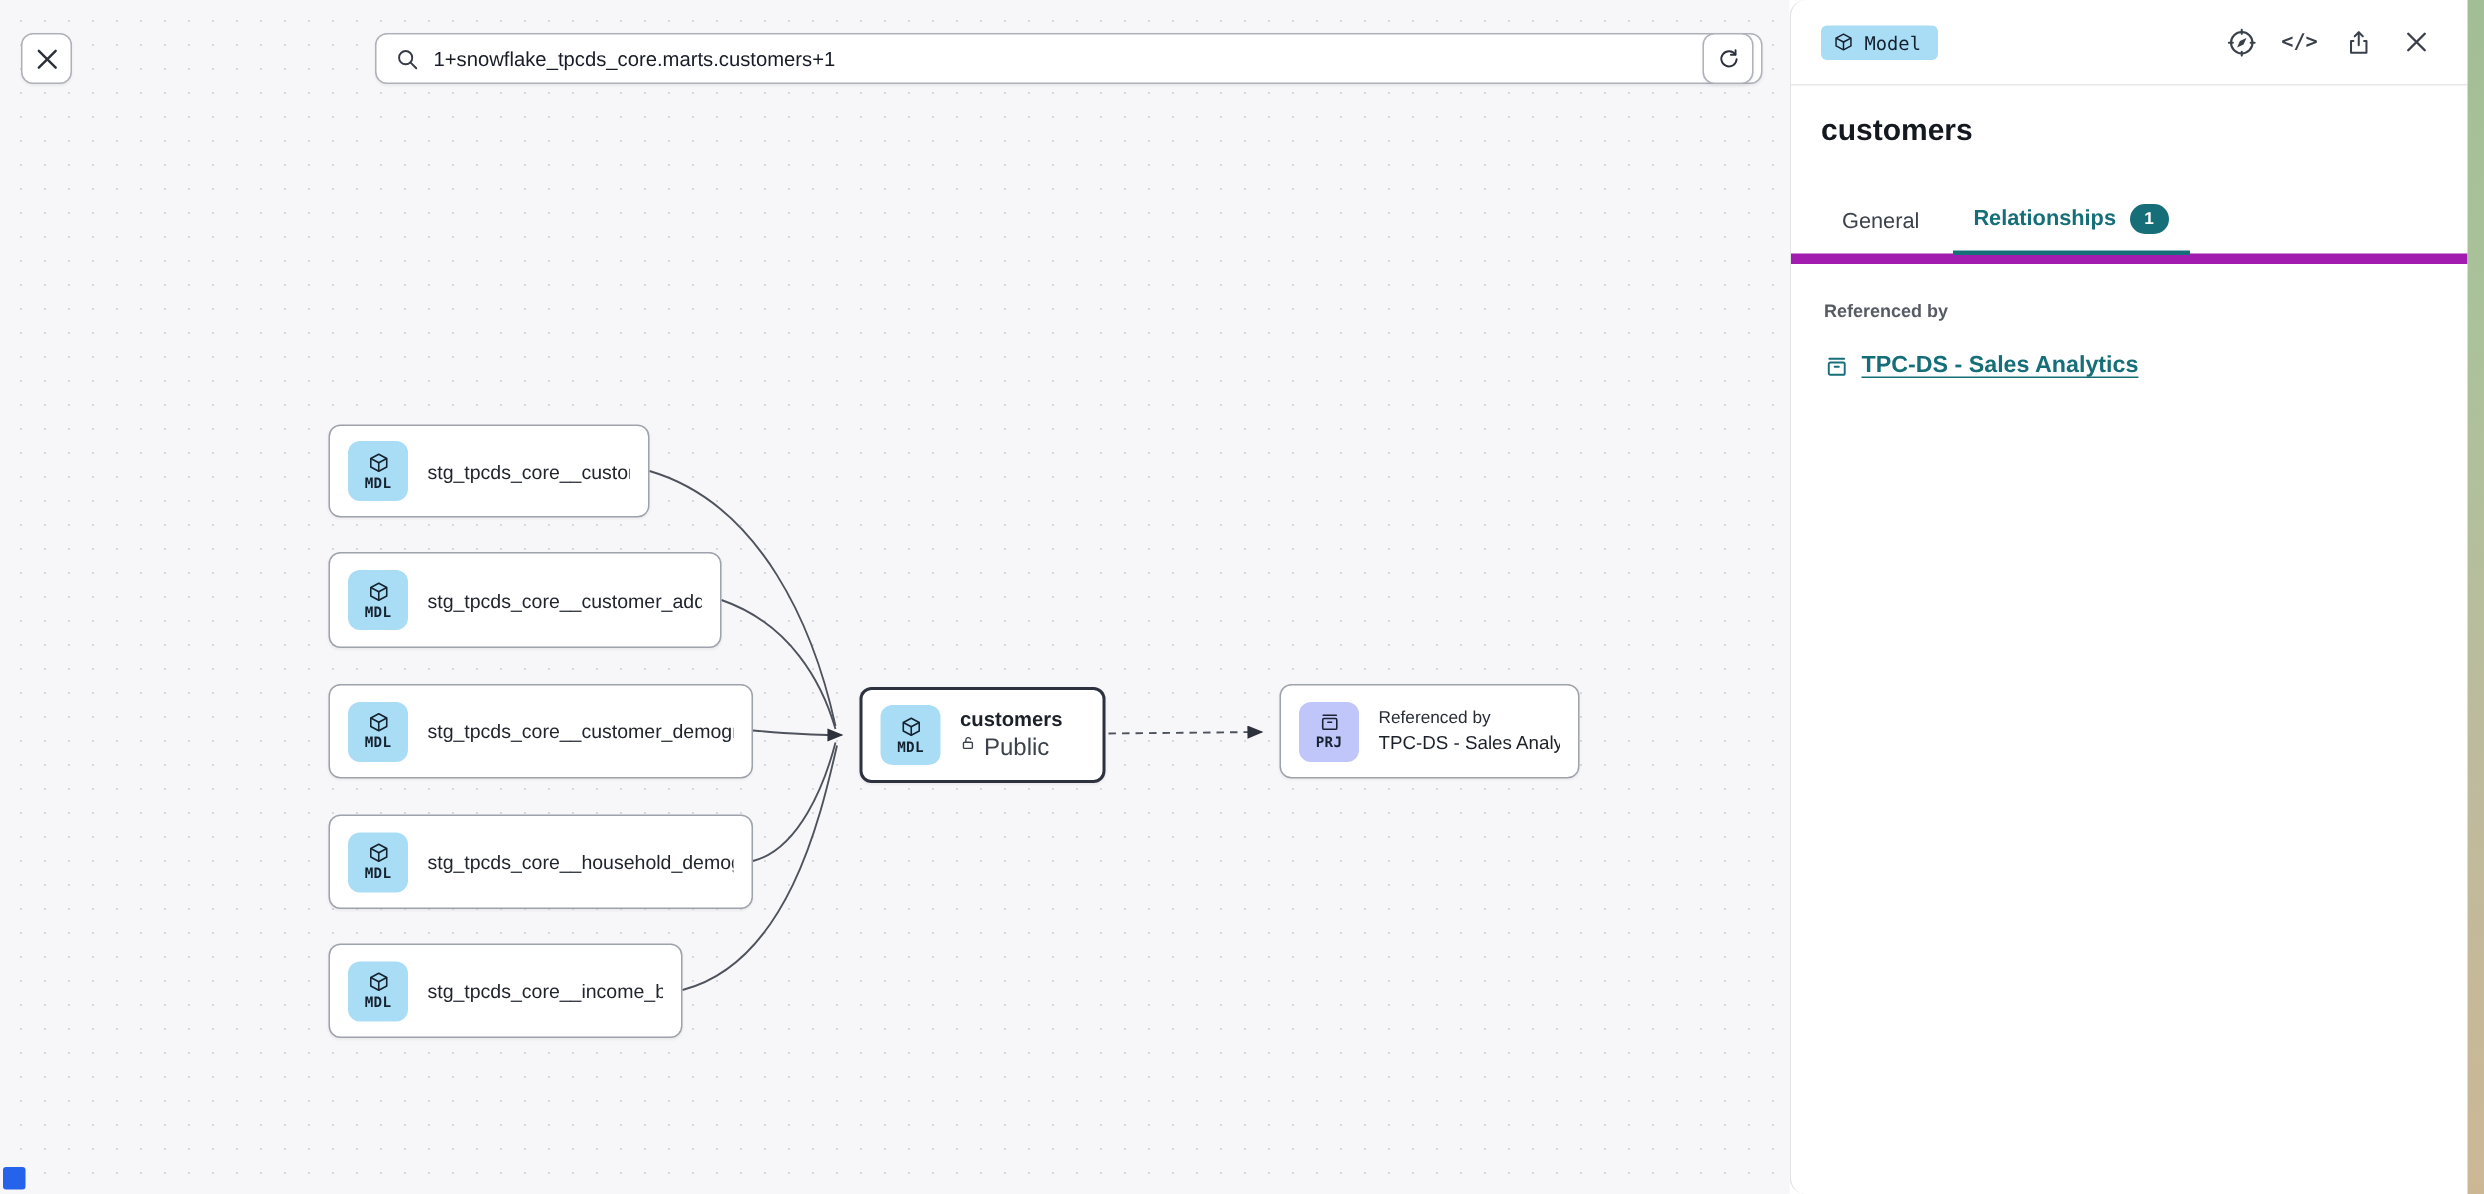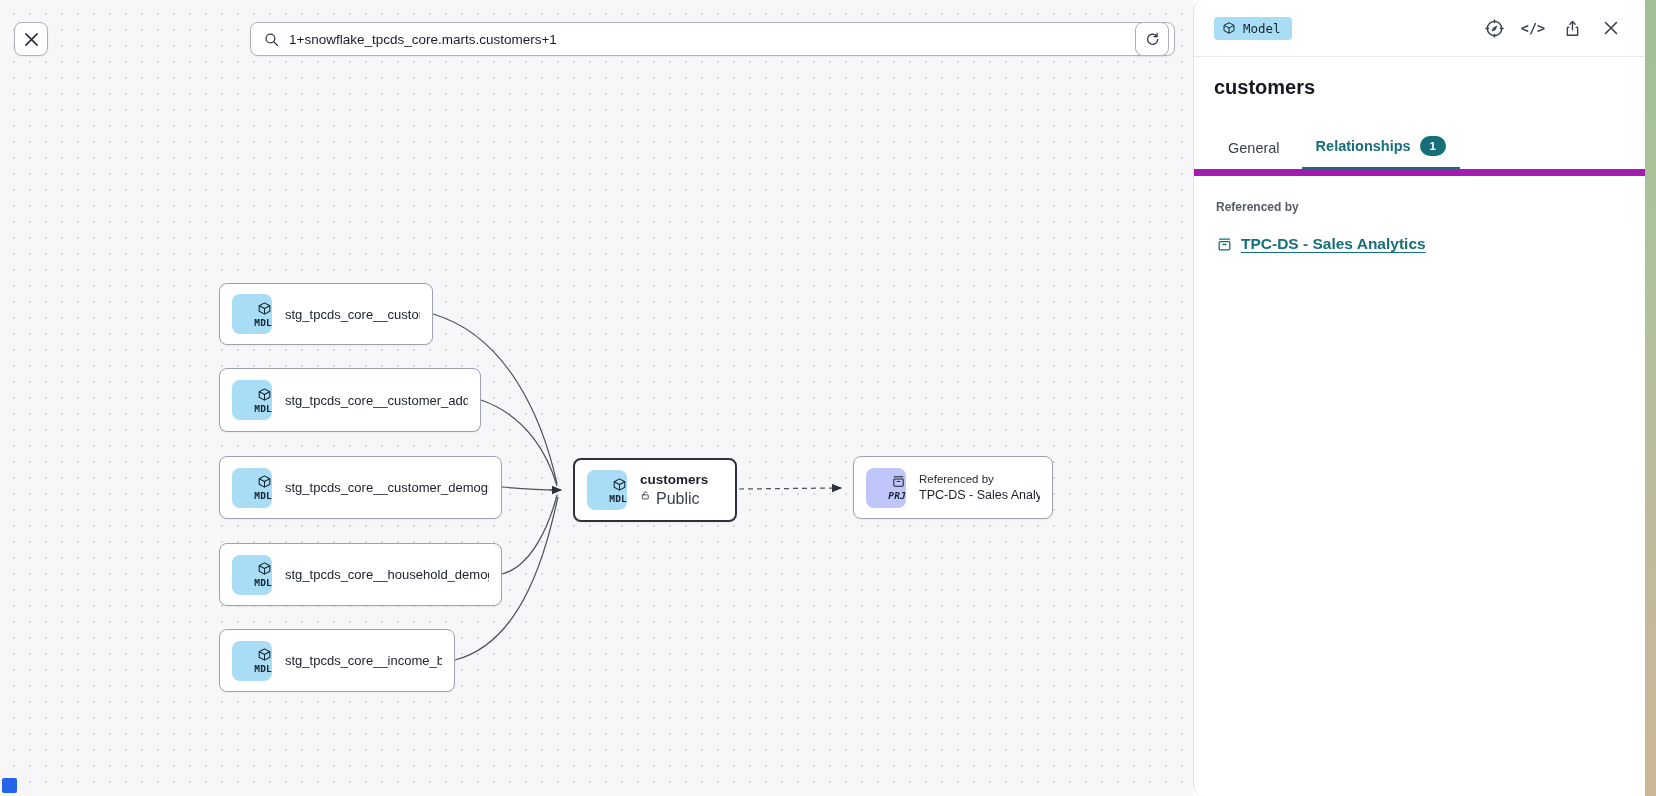--- a/index.html
+++ b/index.html
@@ -45,21 +45,21 @@
 
   
   .node {
     position:absolute; background:#fff; border:1px solid #9ea2ab; border-radius:8px;
     display:flex; align-items:center; gap:13px; padding:0 12px;
     box-shadow:0 1px 2px rgba(16,24,40,.05); cursor:pointer;
   }
   .node.selected { border:2px solid #2d323e; }
   .node-badge {
     width:40px; height:40px; border-radius:8px; flex:0 0 40px;
-    display:flex; flex-direction:column; align-items:flex-end; justify-content:center; gap:1px;
+    display:flex; flex-direction:column; align-items:center; justify-content:center; gap:1px;
     color:#15222f;
   }
   .node-badge .badge-code { font-family:"DejaVu Sans Mono",monospace; font-size:9.5px; font-weight:bold; letter-spacing:.2px; }
   .node-label { font-size:13px; color:#20252e; white-space:nowrap; overflow:hidden; }
   .node-text-stack { display:flex; flex-direction:column; gap:3px; overflow:hidden; }
   .node-title { font-size:13.5px; font-weight:bold; color:#1b2029; }
   .node-subrow { display:flex; align-items:flex-start; gap:5px; font-size:16px; color:#3c424b; }
   .node-small-title { font-size:11.5px; color:#272c36; }
   .node-ref-label { font-size:12.5px; color:#1b2029; white-space:nowrap; }
 
@@ -242,21 +242,21 @@
           <svg class="icon-svg" width="11" height="11" viewBox="0 0 24 24" fill="none" stroke="#3c424b" stroke-width="2" stroke-linecap="round">
               <rect x="5" y="10.5" width="13" height="9" rx="1.5"></rect>
               <path d="M8.5 10.5 V7.5 A3.6 3.6 0 0 1 15.4 6"></path>
             </svg>
           <span>Public</span>
         </span>
       </div>
     </div>
 
     <div class="node n6">
-      <div class="node-badge" style="background:#c0c5fa;font-style:italic;">
+      <div class="node-badge" style="background:#c0c5fa;">
         <svg class="icon-svg" width="15" height="15" viewBox="0 0 24 24" fill="none" stroke="#1b2233" stroke-width="1.7" stroke-linecap="round" stroke-linejoin="round">
             <path d="M5 4.5 H19"></path>
             <rect x="4.5" y="8" width="15" height="11.5" rx="1.5"></rect>
             <path d="M10 12 H14"></path>
           </svg>
         <span class="badge-code">PRJ</span>
       </div>
       <div class="node-text-stack">
         <span class="node-small-title">Referenced by</span>
         <span class="node-ref-label">TPC-DS - Sales Analytics</span>

